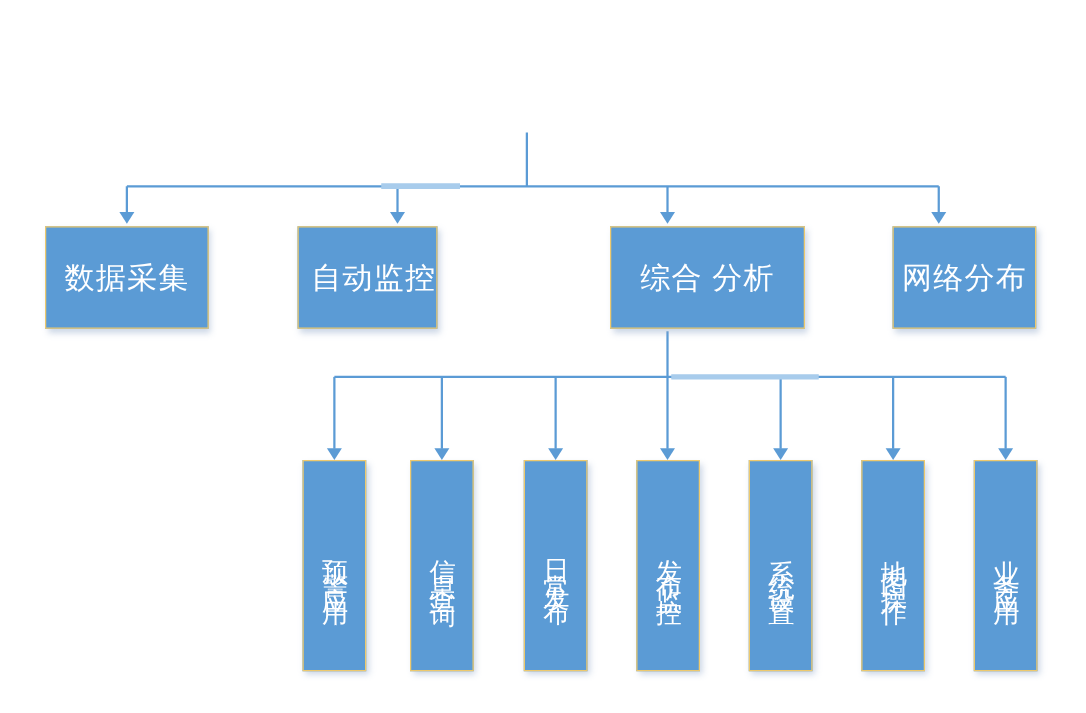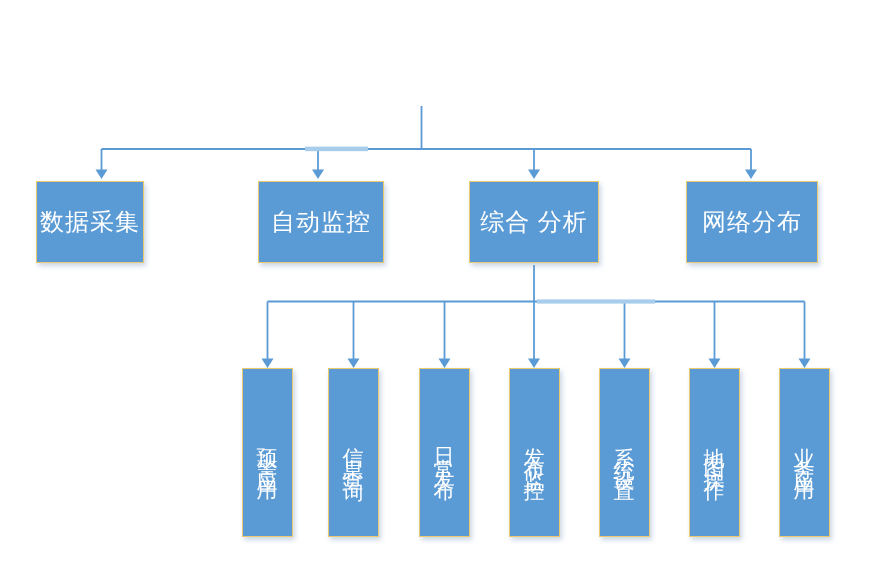--- a/index.html
+++ b/index.html
@@ -49,24 +49,24 @@
   .node-root {
     left: 184px; top: 29px; width: 474px; height: 77px;
     font-size: 22px;
     letter-spacing: 1px;
   }
   .node-l2 {
     top: 181px; height: 82px;
     font-size: 24px;
     letter-spacing: 1px;
   }
-  .node-l2-0 { left: 36px;  width: 108px; }
-  .node-l2-1 { left: 258px; width: 126px; }
-  .node-l2-2 { left: 469px; width: 130px; }
-  .node-l2-3 { left: 686px; width: 132px; }
+  .node-l2-0 { left: 36px;  width: 131px; }
+  .node-l2-1 { left: 238px; width: 112px; justify-content: flex-end; }
+  .node-l2-2 { left: 488px; width: 156px; }
+  .node-l2-3 { left: 714px; width: 115px; }
   .node-l3 {
     top: 368px; height: 169px; width: 51px;
     font-size: 21px;
   }
   .node-l3 .vtext {
     writing-mode: vertical-rl;
     text-orientation: upright;
     letter-spacing: 11px;
     line-height: 1;
   }

